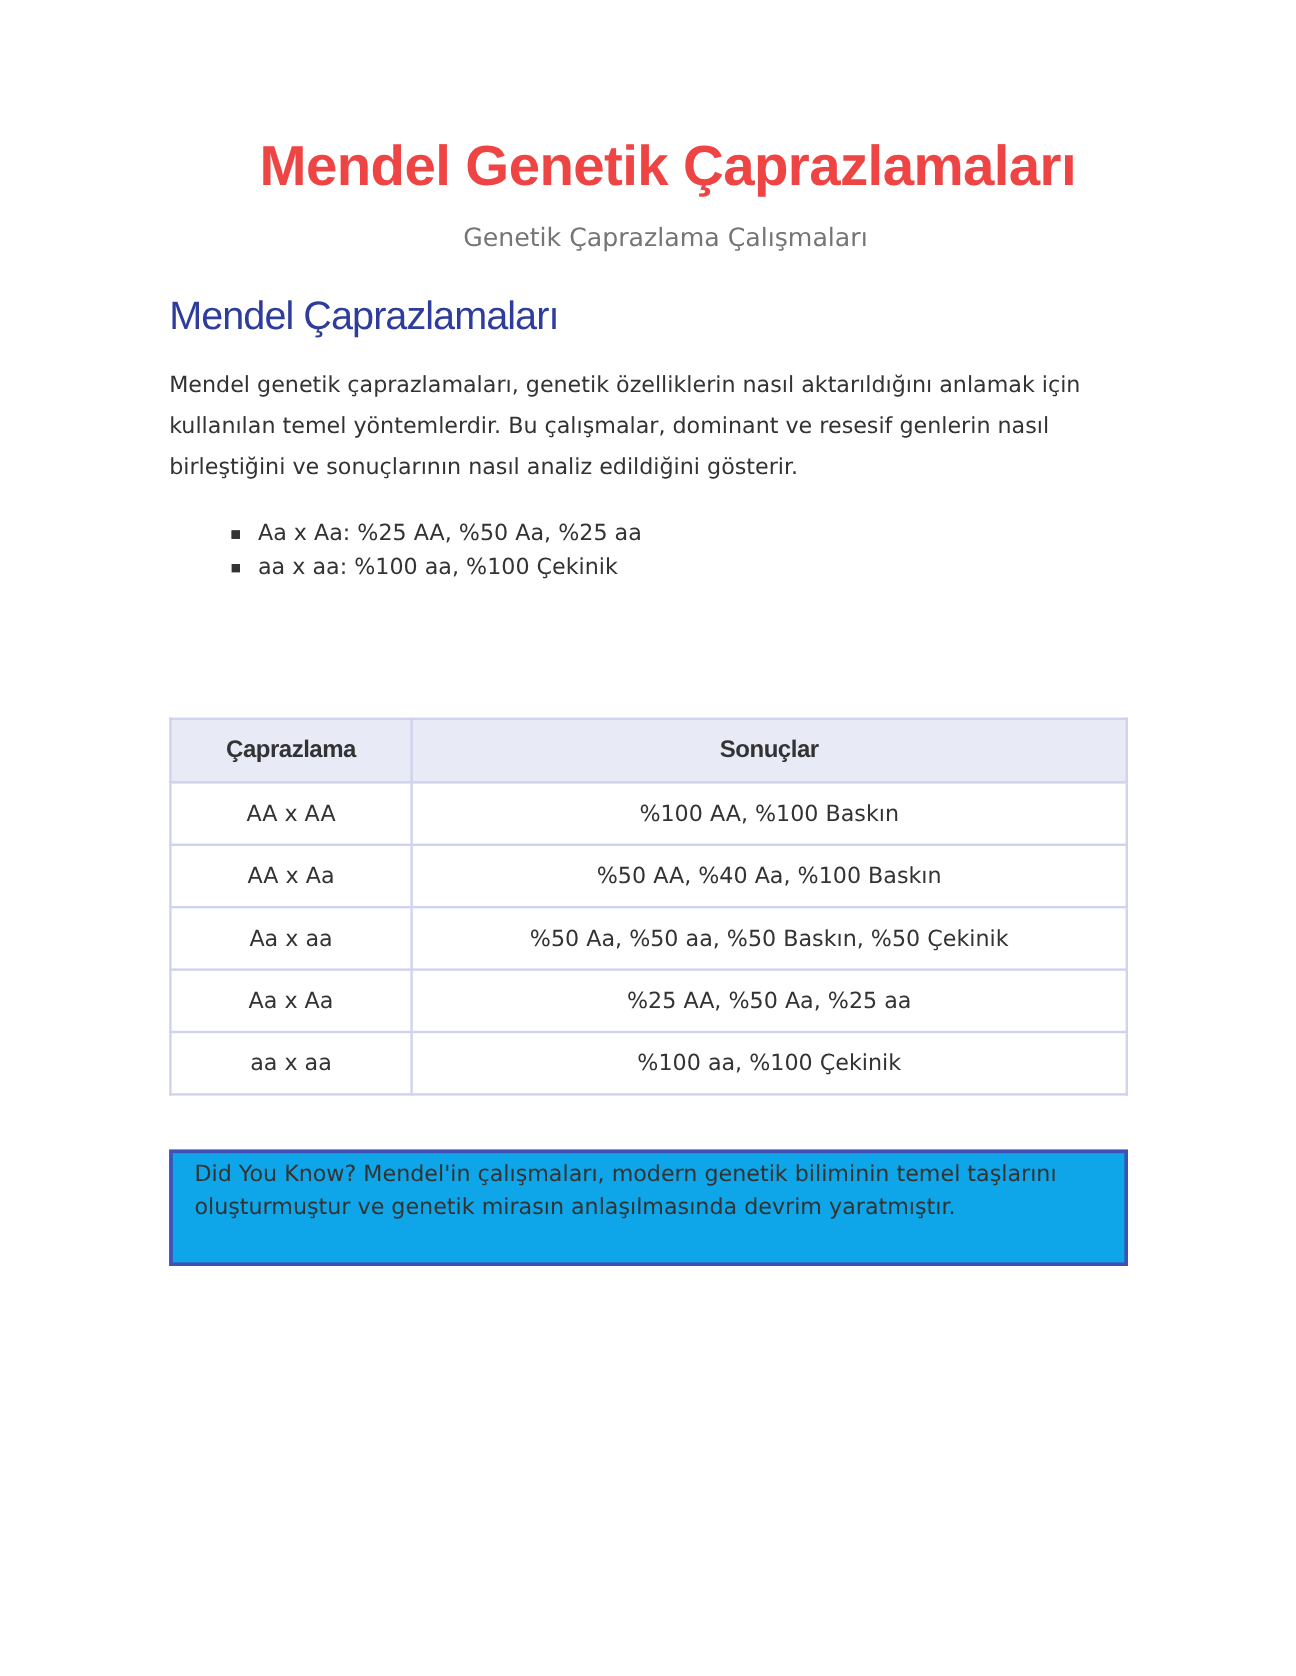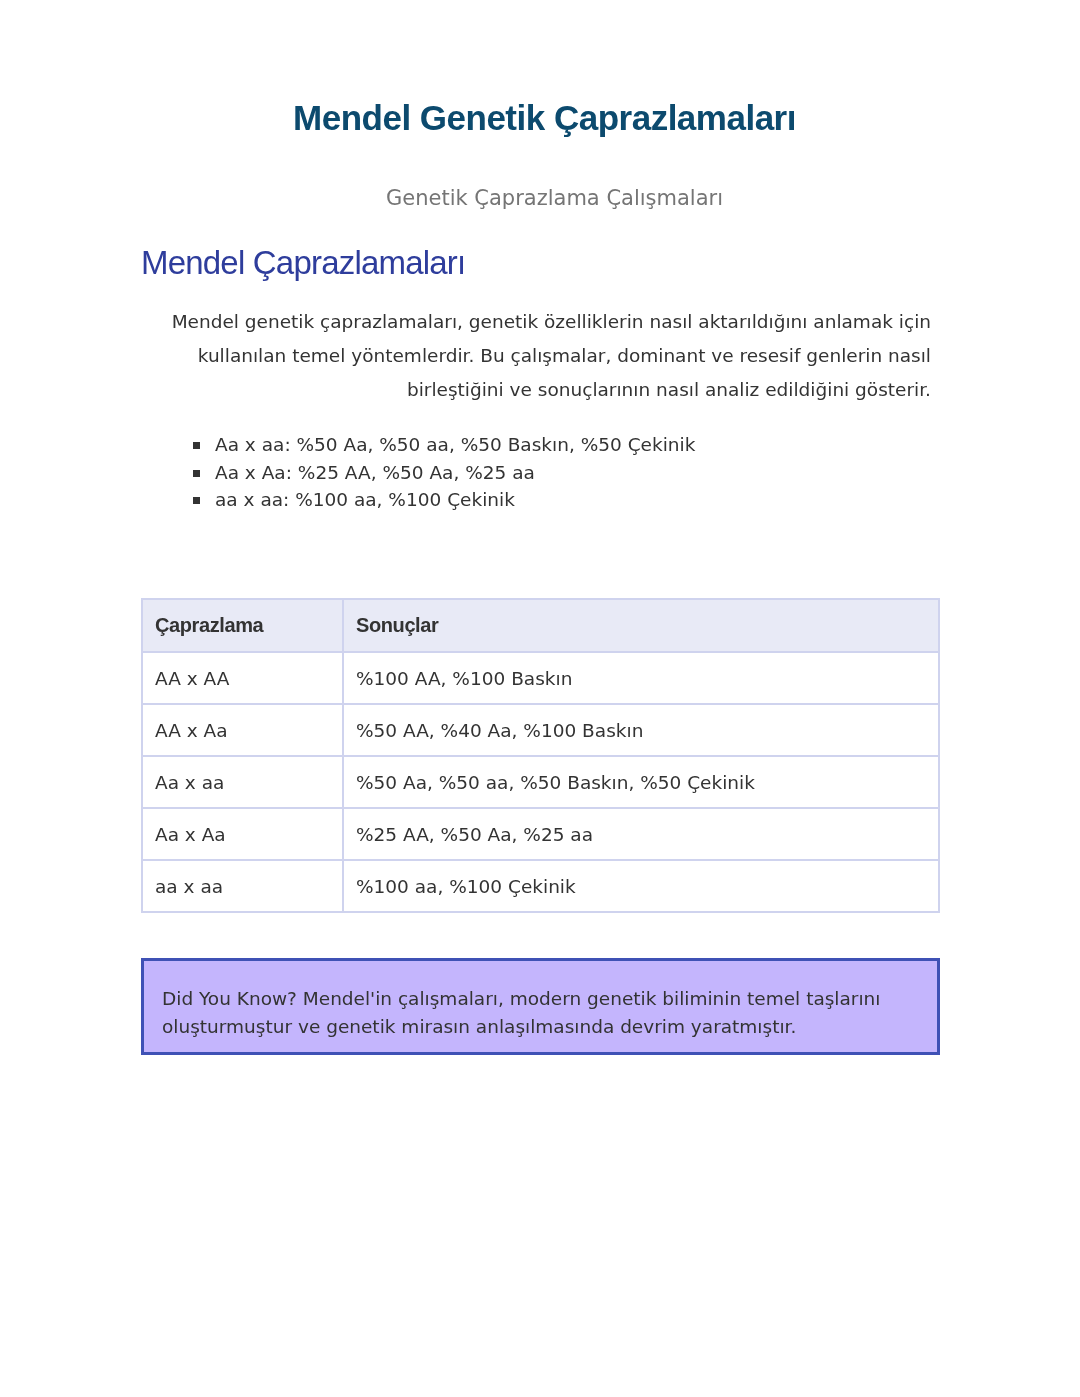--- a/index.html
+++ b/index.html
@@ -5,75 +5,74 @@
   html, body { margin: 0; padding: 0; background: #ffffff; }
   body {
     width: 1080px; height: 1397px; position: relative; overflow: hidden;
     font-family: "DejaVu Sans", "Liberation Sans", sans-serif;
     color: #333333;
   }
   .page { position: absolute; left: 141px; top: 0; width: 799px; }
   .title {
     position: absolute; left: 0; top: 94px; width: 799px; text-align: center;
     font-family: "Liberation Sans", sans-serif; font-weight: 700;
-    font-size: 35px; color: #0c4a6e; letter-spacing: -0.5px; margin: 4px;
+    font-size: 47px; color: #ef4444; letter-spacing: -0.5px; margin: 16px;
   }
   .subtitle {
     position: absolute; left: 0; top: 172px; width: 799px; text-align: center;
     font-size: 21px; color: #757575; margin: 14px;
   }
   .section-heading {
     position: absolute; left: 0; top: 244px; margin: 0;
     font-family: "Liberation Sans", sans-serif; font-weight: 400;
     font-size: 33px; color: #2e3d9c; letter-spacing: -0.8px;
   }
   .intro {
     position: absolute; left: 0; top: 305px; width: 790px; margin: 0;
-    font-size: 18.5px; line-height: 34px; color: #333; text-align: right;
+    font-size: 18.5px; line-height: 34px; color: #333;
   }
   .bullets {
     position: absolute; left: 52px; top: 431px; margin: 0; padding: 0; list-style: none;
   }
   .bullets li {
     position: relative; font-size: 18.5px; line-height: 27.5px; padding-left: 22px; color: #333;
   }
   .bullet-mark {
     position: absolute; left: 0; top: 11px; width: 7px; height: 7px; background: #333;
   }
   table.results {
     position: absolute; left: 0; top: 598px; width: 799px; border-collapse: collapse;
     font-size: 18.5px; color: #333;
   }
   table.results th, table.results td {
-    border: 2px solid #cfd3ee; text-align: left; padding: 0 12px; height: 50px;
+    border: 2px solid #cfd3ee; text-align: center; padding: 0 12px; height: 50px;
   }
   table.results th {
     background: #e8eaf6; font-weight: 700; font-family: "Liberation Sans", sans-serif;
     font-size: 20px; letter-spacing: -0.4px; height: 51px;
   }
   table.results th:first-child, table.results td:first-child { width: 175px; }
   .callout {
     position: absolute; left: 0; top: 958px; width: 799px; height: 97px; box-sizing: border-box;
-    border: 3px solid #3f51b5; background: #c4b5fd; padding: 24px 18px;
+    border: 3px solid #3f51b5; background: #0ea5e9; padding: 4px 18px;
   }
   .callout p { margin: 0; font-size: 18.5px; line-height: 28px; color: #333; }
 </style>
 </head>
 <body>
 
 <div class="page">
   <h1 class="title">Mendel Genetik Çaprazlamaları</h1>
   <p class="subtitle">Genetik Çaprazlama Çalışmaları</p>
 
   <h2 class="section-heading">Mendel Çaprazlamaları</h2>
   <p class="intro">Mendel genetik çaprazlamaları, genetik özelliklerin nasıl aktarıldığını anlamak için kullanılan temel yöntemlerdir. Bu çalışmalar, dominant ve resesif genlerin nasıl birleştiğini ve sonuçlarının nasıl analiz edildiğini gösterir.</p>
 
   <ul class="bullets">
     <li><span class="bullet-mark"></span></li>
-    <li><span class="bullet-mark"></span><span>Aa x aa: %50 Aa, %50 aa, %50 Baskın, %50 Çekinik</span></li>
     <li><span class="bullet-mark"></span><span>Aa x Aa: %25 AA, %50 Aa, %25 aa</span></li>
     <li><span class="bullet-mark"></span><span>aa x aa: %100 aa, %100 Çekinik</span></li>
   </ul>
 
   <table class="results">
     <thead>
       <tr>
         <th>Çaprazlama</th>
         <th>Sonuçlar</th>
       </tr>

